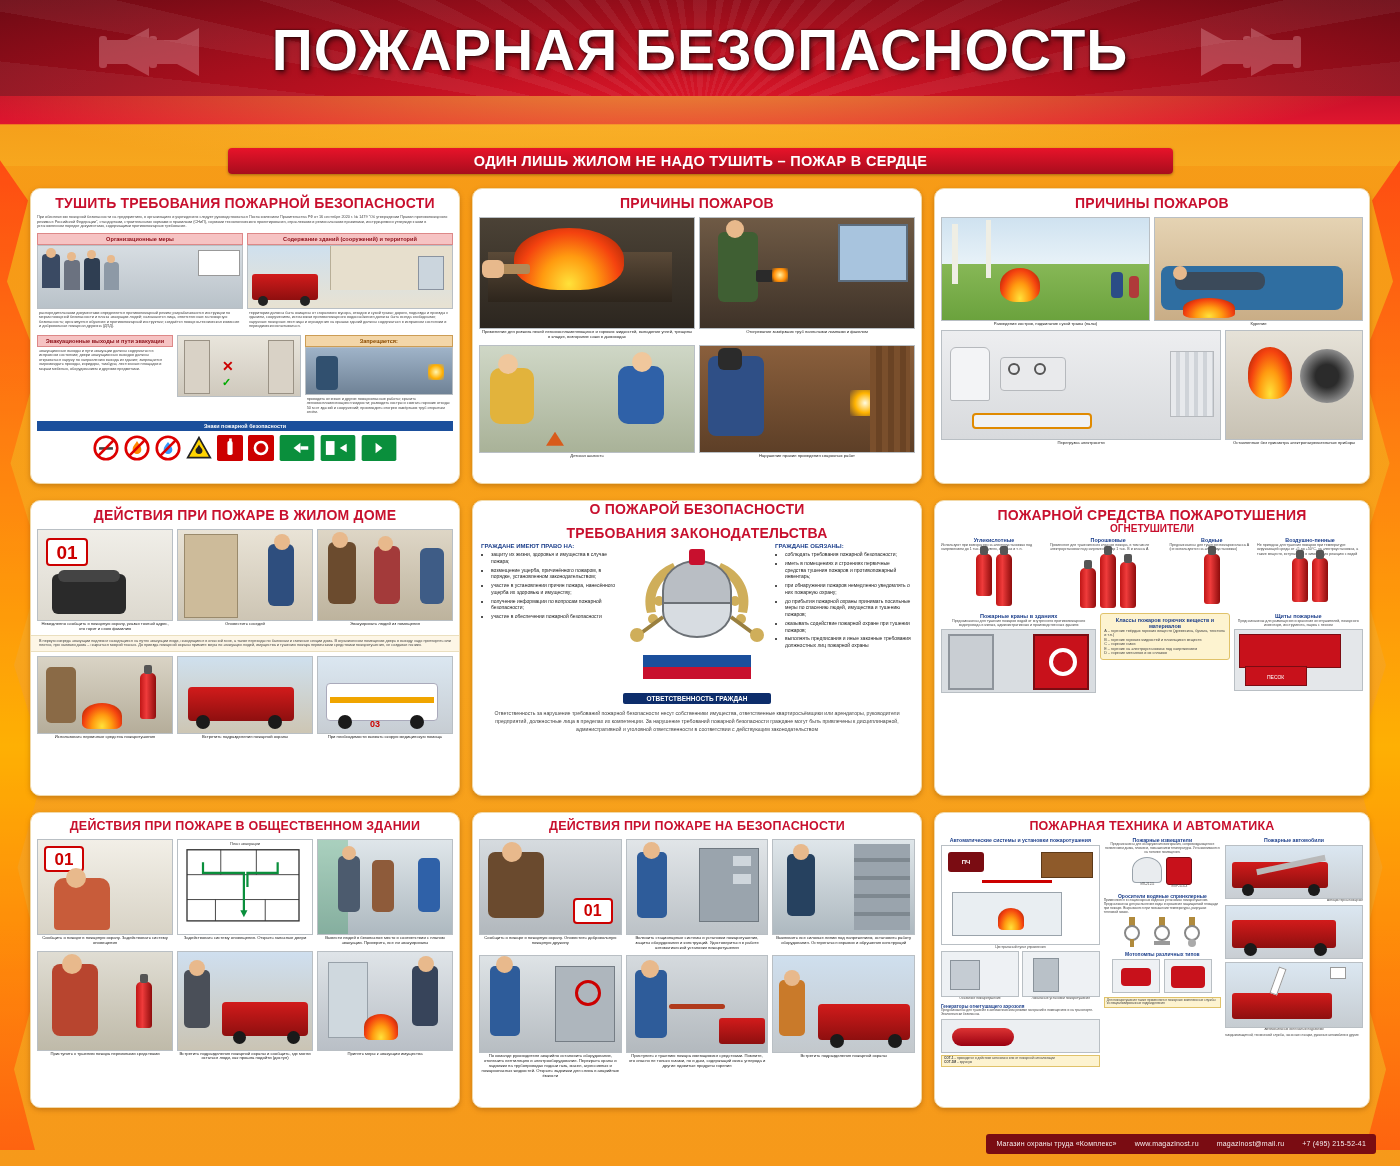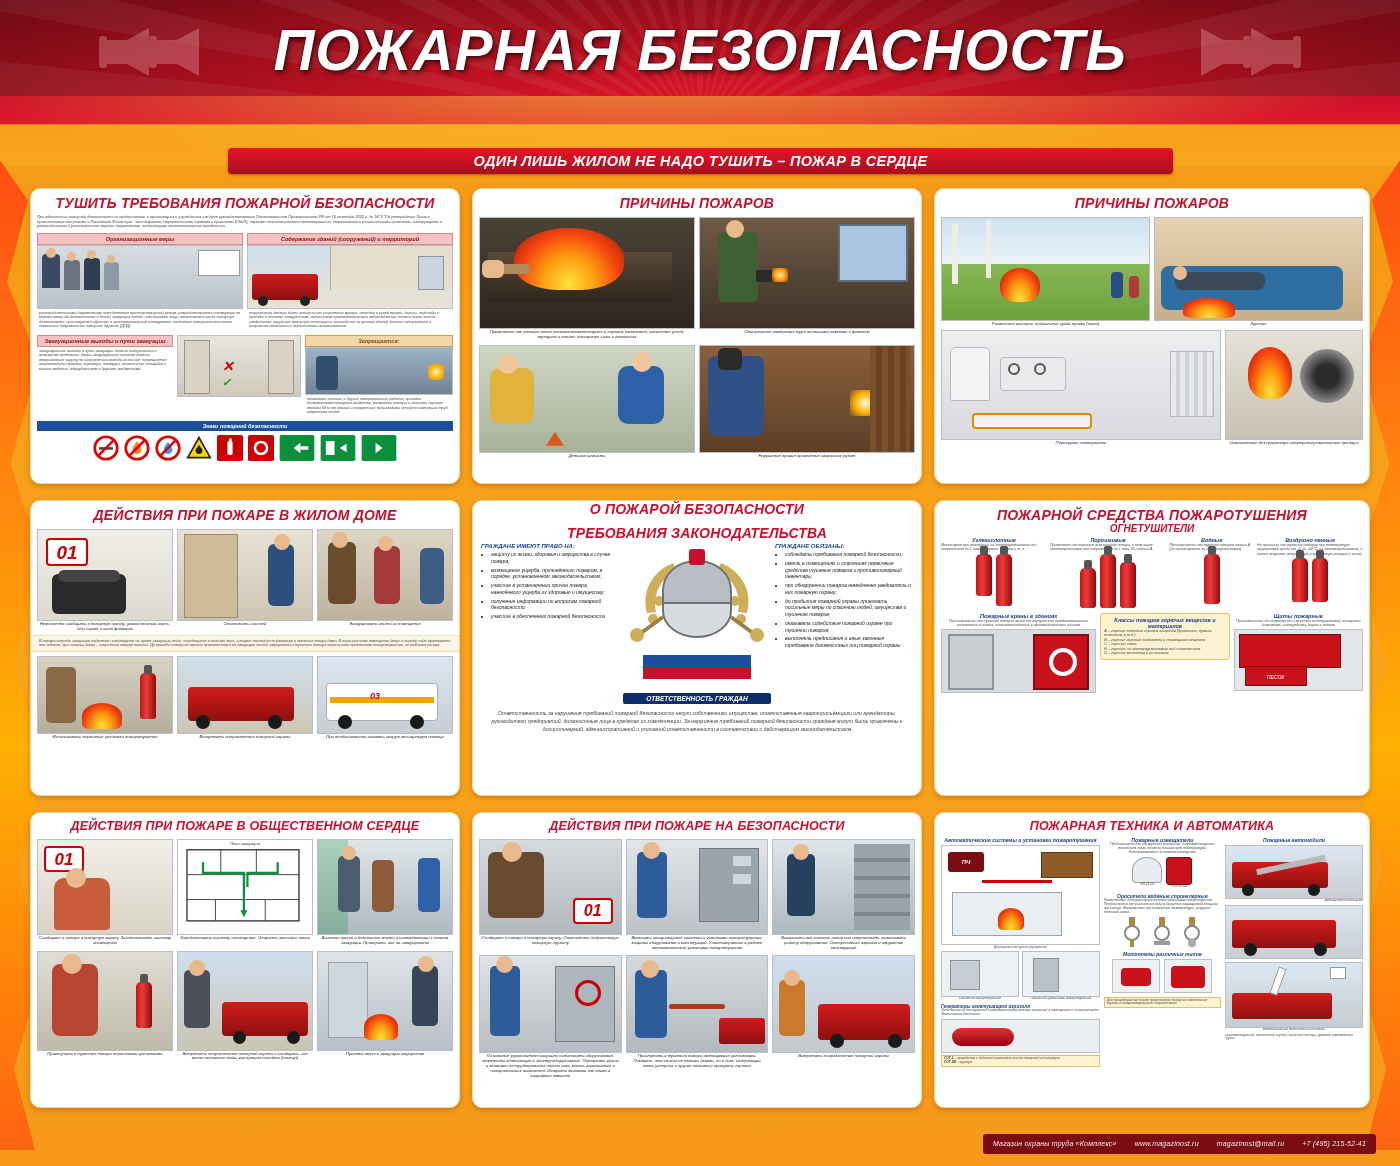--- a/index.html
+++ b/index.html
@@ -6,21 +6,20 @@
   body {
     width: 1400px; height: 1166px;
     font-family: "Liberation Sans", sans-serif;
     background: #fff;
     overflow: hidden;
     position: relative;
   }
   .poster {
     position: absolute; inset: 0;
     background: linear-gradient(180deg,#f5a01b 0%, #f79a16 20%, #f8a41c 55%, #f6991a 100%);
-    font-style: italic;
   }
   
   .header {
     position: absolute; top: 0; left: 0; width: 1400px; height: 100px;
     background:
       radial-gradient(ellipse at 50% 120%, #e8172c 0%, #b3101f 45%, #6d0a14 100%),
       #8e0d18;
     overflow: hidden;
   }
   .header:before {
@@ -421,21 +420,21 @@
           <div style="position:absolute;left:18px;bottom:4px;width:14px;height:14px;background:#1a1a1a;border-radius:50%"></div>
           <div style="position:absolute;left:90px;bottom:4px;width:14px;height:14px;background:#1a1a1a;border-radius:50%"></div>
         </div>
         <div class="cap">Встретить подразделения пожарной охраны</div>
       </div>
       <div>
         <div class="tile" style="height:78px;">
           <div style="position:absolute;inset:0;background:linear-gradient(180deg,#dbe7f1,#c7cdd3)"></div>
           <div style="position:absolute;left:8px;bottom:12px;width:112px;height:38px;background:#fff;border:1px solid #aab;border-radius:4px"></div>
           <div style="position:absolute;left:12px;bottom:30px;width:104px;height:6px;background:#f0a500"></div>
-          <div style="position:absolute;left:52px;bottom:32px;color:#c00;font-size:9px;font-weight:bold">03</div>
+          <div style="position:absolute;left:52px;bottom:4px;color:#c00;font-size:9px;font-weight:bold">03</div>
           <div style="position:absolute;left:20px;bottom:4px;width:14px;height:14px;background:#1a1a1a;border-radius:50%"></div>
           <div style="position:absolute;left:92px;bottom:4px;width:14px;height:14px;background:#1a1a1a;border-radius:50%"></div>
         </div>
         <div class="cap">При необходимости вызвать скорую медицинскую помощь</div>
       </div>
     </div>
   </div>
 
   <div class="card" style="left:472px; top:500px; width:450px; height:296px;">
     <div class="card-title" style="padding-top:0">О ПОЖАРОЙ БЕЗОПАСНОСТИ</div>
@@ -559,21 +558,21 @@
         <div class="tile" style="height:62px;margin-top:2px">
           <div style="position:absolute;inset:0;background:#e4e7ea"></div>
           <div style="position:absolute;left:4px;top:4px;width:80%;height:34px;background:#c8111b;border:1px solid #7b0c12"></div>
           <div style="position:absolute;left:10px;bottom:4px;width:62px;height:20px;background:#c8111b;border:1px solid #7b0c12;color:#fff;font-size:5px;text-align:center;line-height:20px">ПЕСОК</div>
         </div>
       </div>
     </div>
   </div>
 
   <div class="card" style="left:30px; top:812px; width:430px; height:296px;">
-    <div class="card-title sm">ДЕЙСТВИЯ ПРИ ПОЖАРЕ В ОБЩЕСТВЕННОМ СЕРДЦЕ</div>
+    <div class="card-title sm">ДЕЙСТВИЯ ПРИ ПОЖАРЕ В ОБЩЕСТВЕННОМ ЗДАНИИ</div>
     <div class="grid" style="grid-template-columns:1fr 1fr 1fr; padding:4px 6px 2px;">
       <div>
         <div class="tile" style="height:96px;">
           <div style="position:absolute;inset:0;background:linear-gradient(180deg,#f2efe7,#d8d3c6)"></div>
           <div style="position:absolute;left:6px;top:6px;width:40px;height:26px;background:#fff;border:2px solid #c00;border-radius:4px;color:#c00;font-weight:bold;font-size:17px;text-align:center;line-height:23px">01</div>
           <div style="position:absolute;left:16px;bottom:4px;width:56px;height:52px;background:#c85c3a;border-radius:10px 10px 4px 4px"></div>
           <div class="head" style="left:28px;bottom:46px;width:20px;height:20px"></div>
         </div>
         <div class="cap">Сообщить о пожаре в пожарную охрану. Задействовать систему оповещения</div>
       </div>

